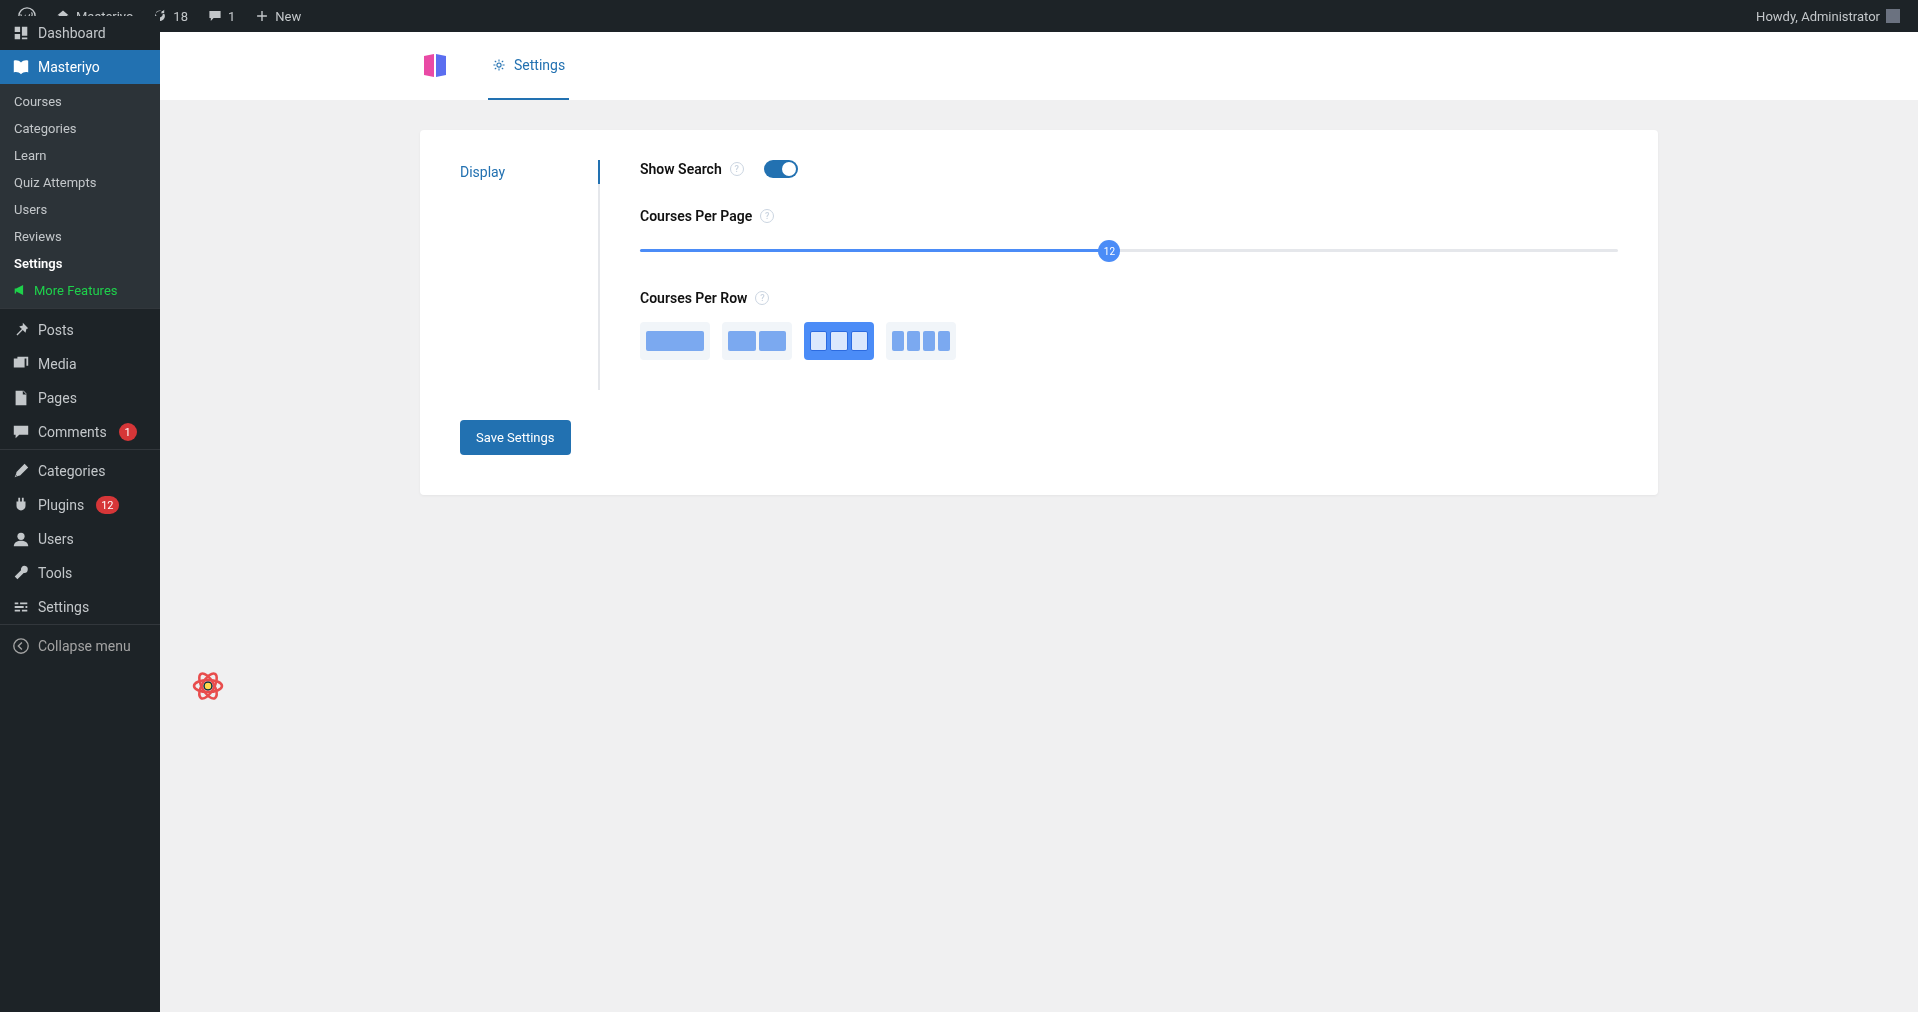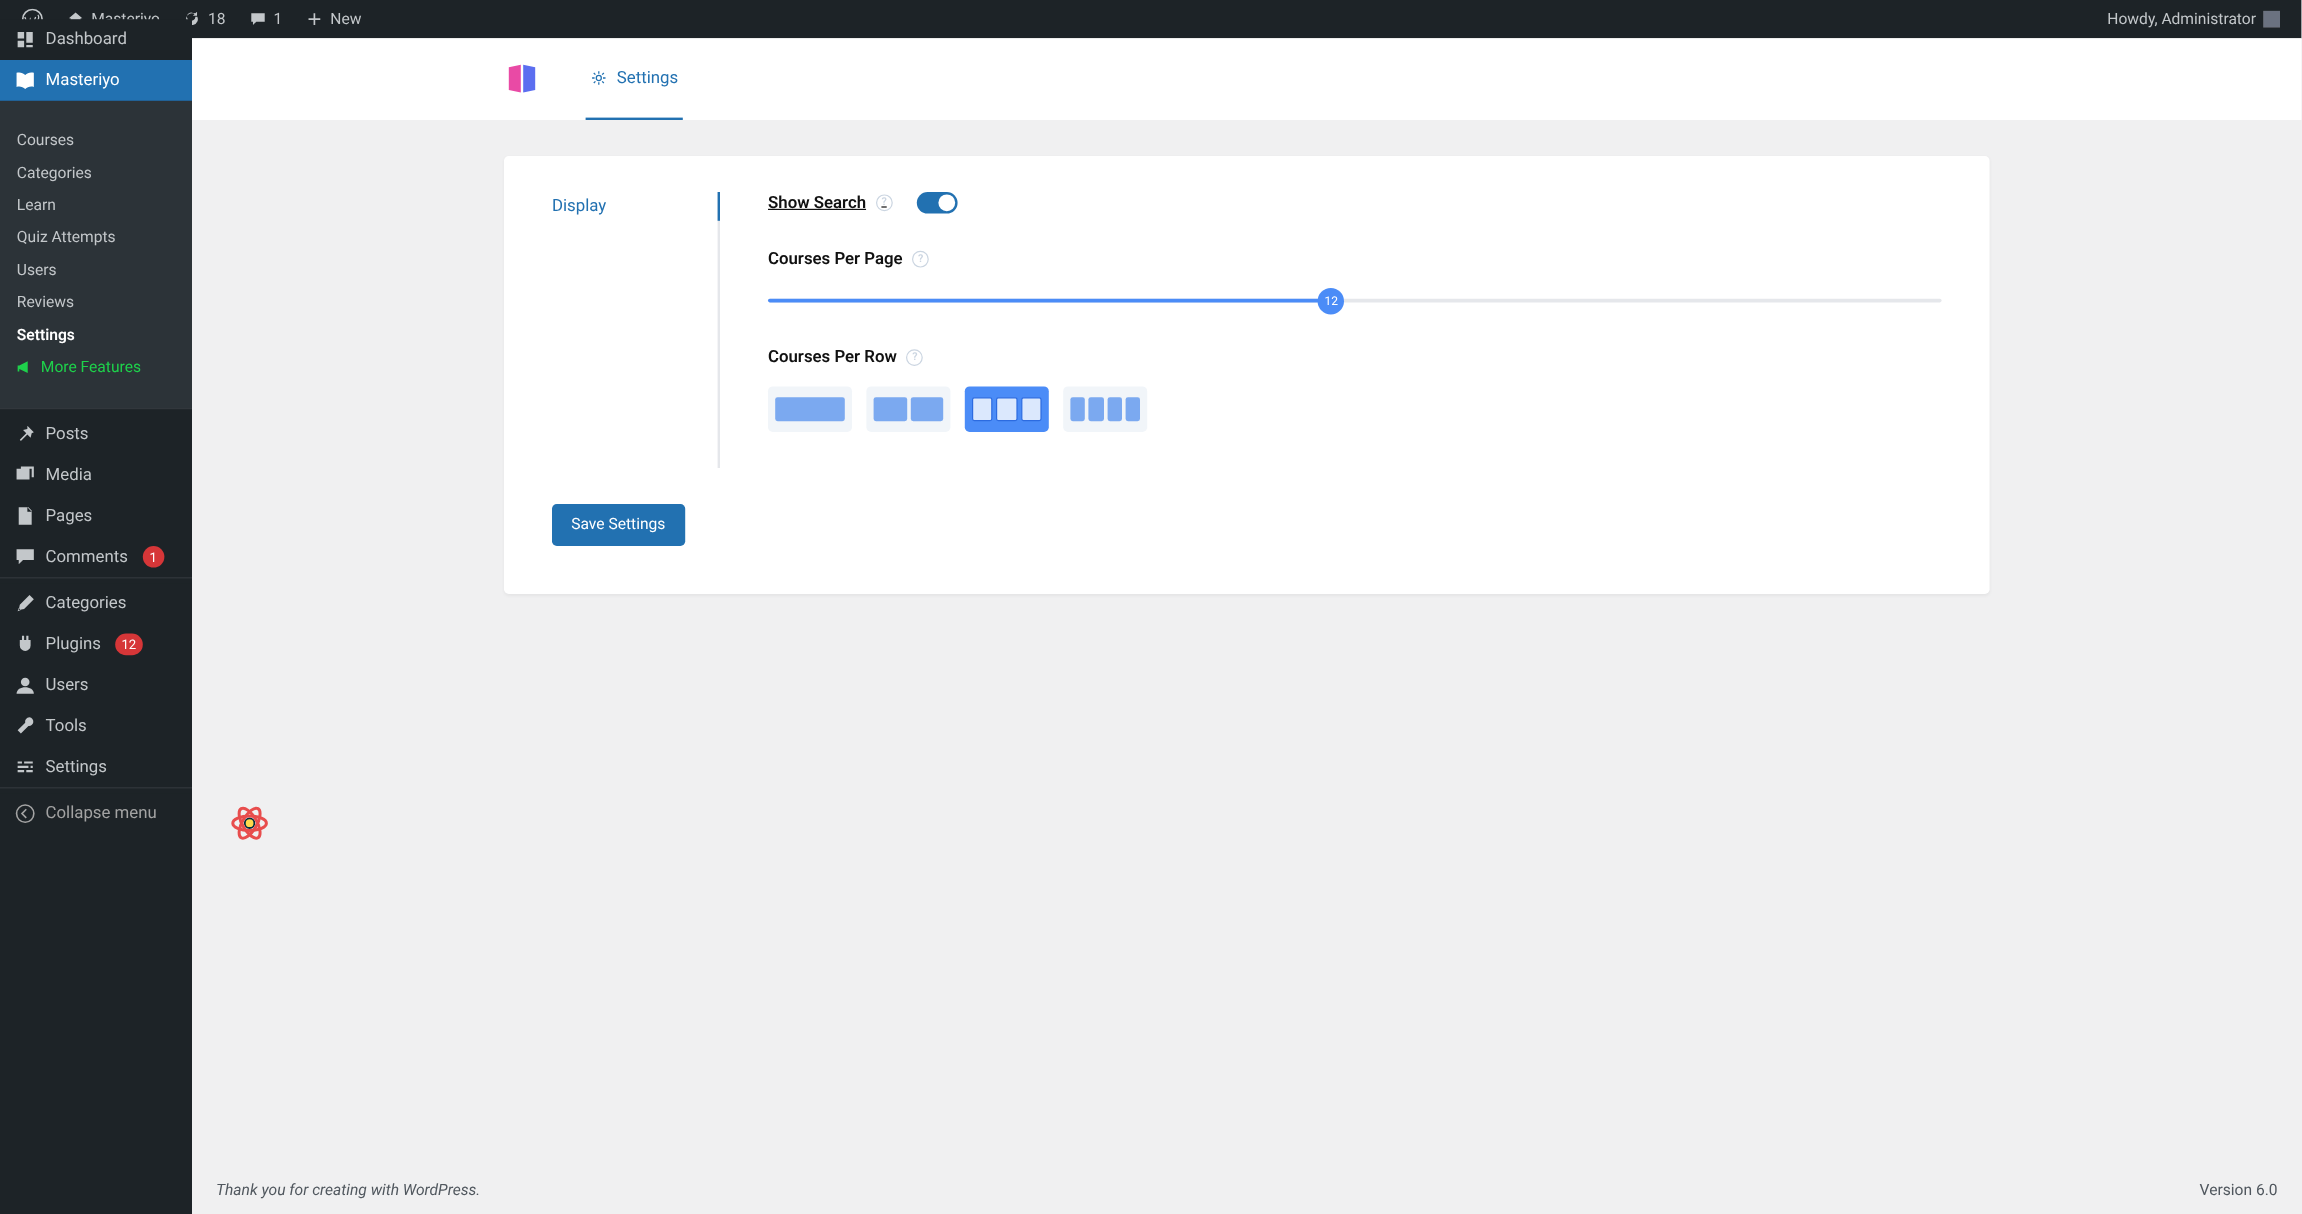--- a/index.html
+++ b/index.html
@@ -9,21 +9,21 @@
 .adminbar { height:32px; background:#1d2327; color:#c3c7ca; display:flex; align-items:center; padding:0 8px; font-size:13px; justify-content:space-between; }
 .adminbar-left, .adminbar-right { display:flex; align-items:center; gap:0; }
 .adminbar-item { display:flex; align-items:center; gap:6px; padding:0 10px; height:32px; cursor:pointer; }
 
 
 .sidebar { position:absolute; left:0; top:16px; width:160px; bottom:0; background:#1d2327; color:#c3c7ca; font-size:14px; }
 .sb-item { display:flex; align-items:center; gap:8px; padding:8px 12px; cursor:pointer; color:#c3c7ca; }
 .sb-item.top { font-size:14px; }
 .sb-item.active { background:#2271b1; color:#fff; position:relative; }
 .sb-item.active:after{ content:''; position:absolute; right:-8px; top:50%; transform:translateY(-50%); border:8px solid transparent; border-right-color:#f0f0f1; }
-.sb-sub { background:#2c3338; padding:20px 0; }
+.sb-sub { background:#2c3338; padding:4px 0; }
 .sb-sub-item { padding:6px 12px 6px 14px; font-size:13px; cursor:pointer; color:#c3c7ca; }
 .sb-sub-item.current { color:#fff; font-weight:600; }
 .sb-sub-item.green { color:#1ed14b; display:flex; align-items:flex-start; gap:6px; }
 .sb-sep { height:5px; background:#1d2327; border-top:1px solid #32373c; }
 .badge { display:inline-flex; align-items:center; justify-content:center; min-width:18px; height:18px; border-radius:9px; background:#d63638; color:#fff; font-size:11px; padding:0 5px; margin-left:4px; }
 
 
 .main { position:absolute; left:160px; top:32px; right:0; bottom:0; background:#f0f0f1; }
 .header-card { margin:0 0 30px 0; background:#fff; height:68px; display:flex; align-items:center; padding:0 260px; gap:28px; }
 .logo { width:30px; height:30px; margin-right:10px; }
@@ -229,21 +229,21 @@
   <div class="content-card">
 
     <div class="two-col">
       <div class="leftcol">
         <div class="lefttab">Display</div>
       </div>
       <div class="rightcol">
 
         <div class="field">
           <div class="field-row">
-            <div class="field-label" style="margin-bottom:0;text-decoration:underline;">
+            <div class="field-label" style="margin-bottom:0;">
               <span>Show Search</span>
               <span class="info">?</span>
             </div>
             <div class="toggle"></div>
           </div>
         </div>
 
         <div class="field">
           <div class="field-label">
             <span>Courses Per Page</span>
@@ -289,17 +289,13 @@
     <button class="save-btn">Save Settings</button>
   </div>
 
   <svg class="react-icon" viewBox="0 0 36 36">
     <circle cx="18" cy="18" r="4" fill="#ffd94c" stroke="#002b3d" stroke-width="1.5"></circle>
     <ellipse cx="18" cy="18" rx="14" ry="6" fill="none" stroke="#e84d4d" stroke-width="2.5"></ellipse>
     <ellipse cx="18" cy="18" rx="14" ry="6" fill="none" stroke="#e84d4d" stroke-width="2.5" transform="rotate(60 18 18)"></ellipse>
     <ellipse cx="18" cy="18" rx="14" ry="6" fill="none" stroke="#e84d4d" stroke-width="2.5" transform="rotate(120 18 18)"></ellipse>
   </svg>
 
-  <div class="footer">
-    <span>Thank you for creating with WordPress.</span>
-    <span class="ver">Version 6.0</span>
-  </div>
 </div>
 
 </body></html>

